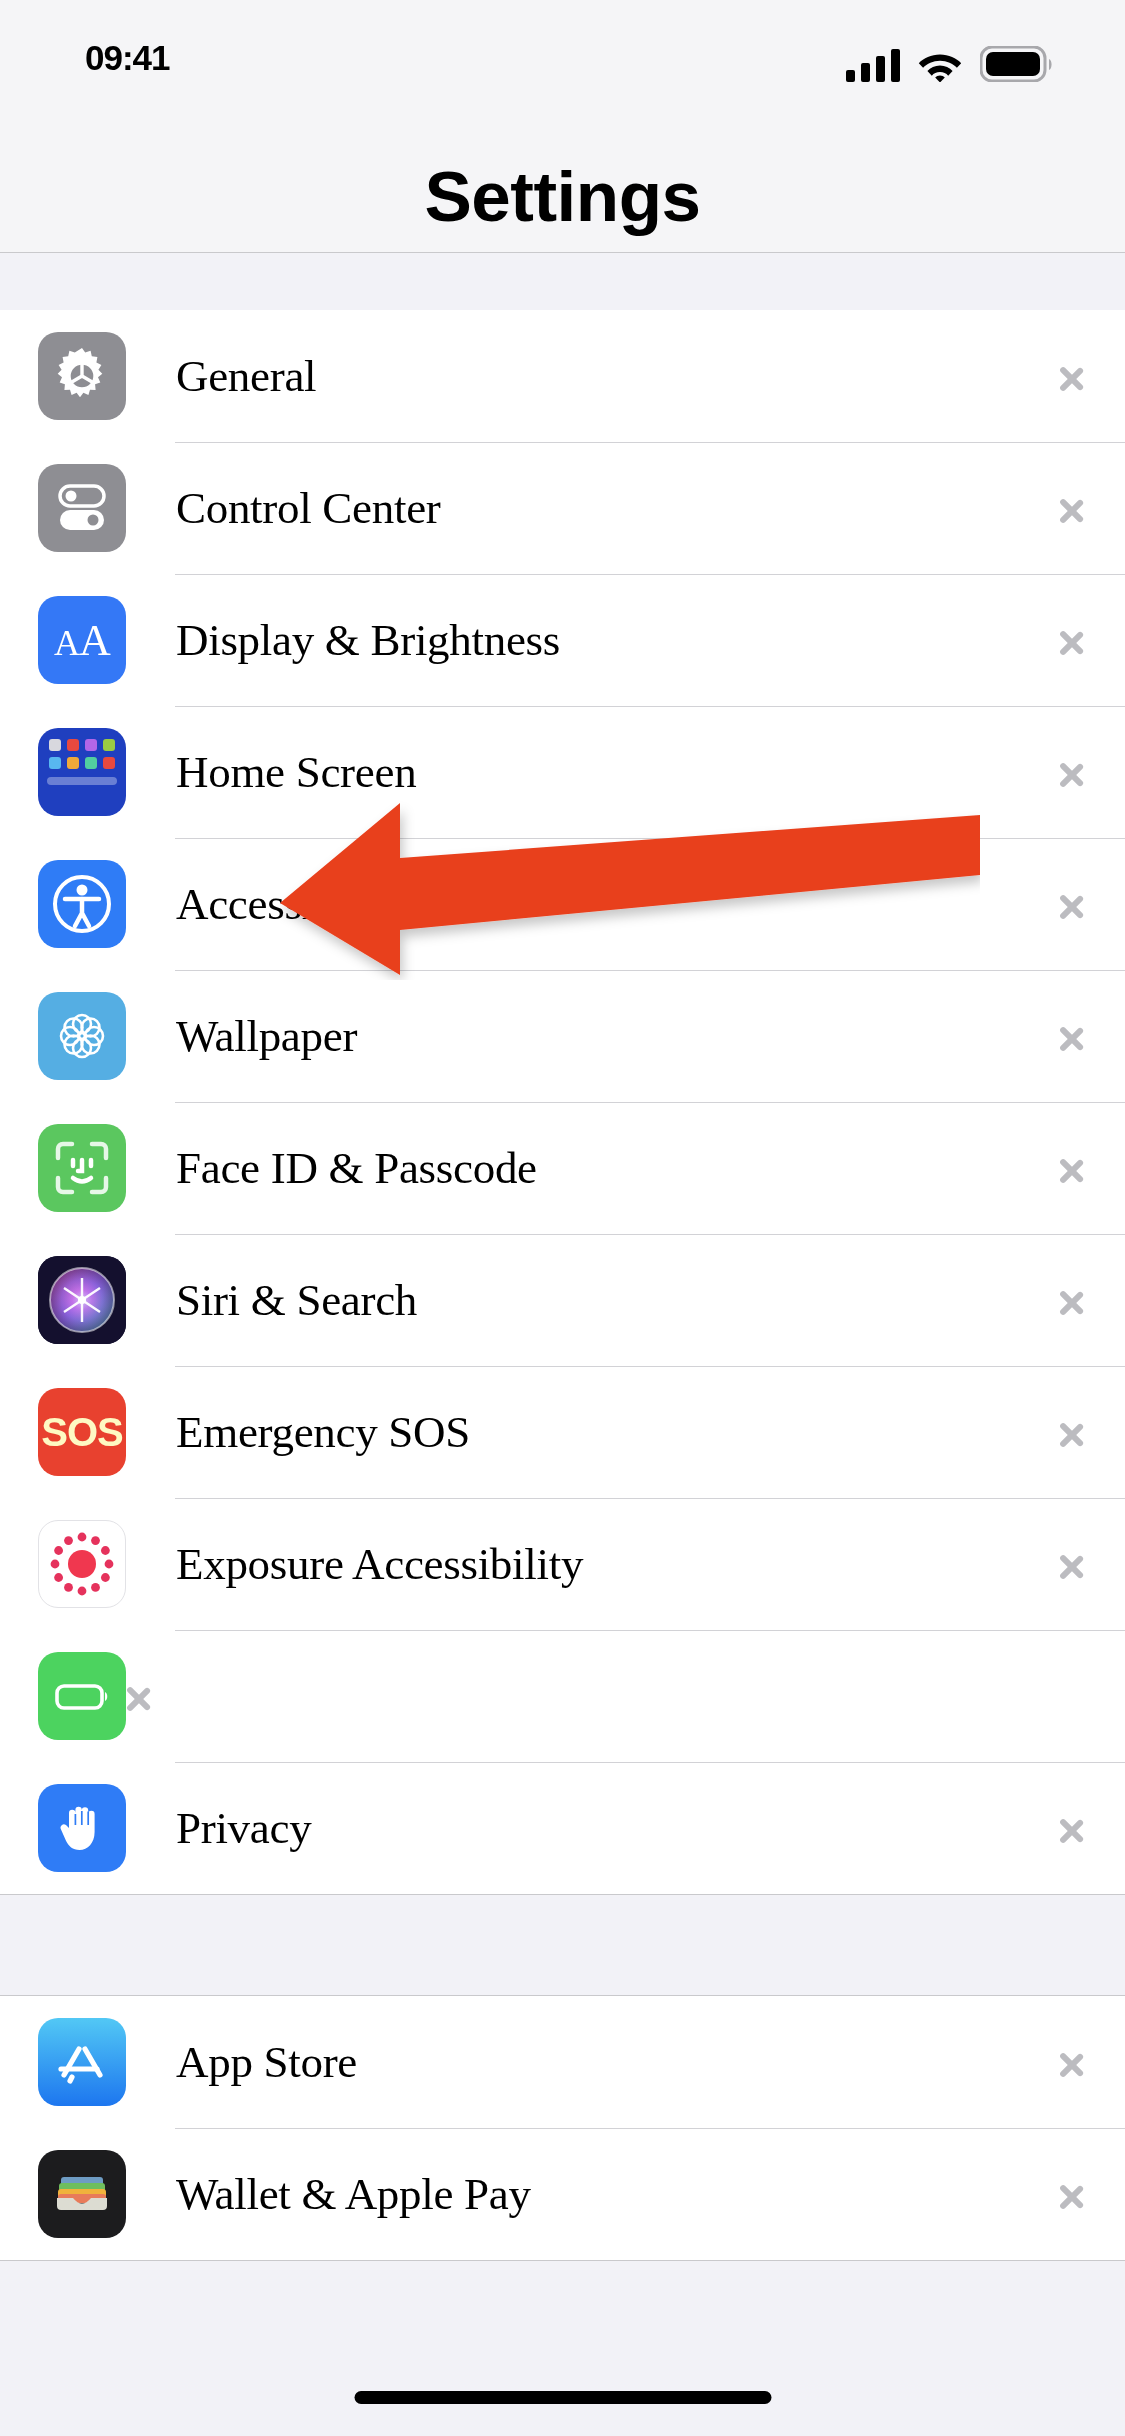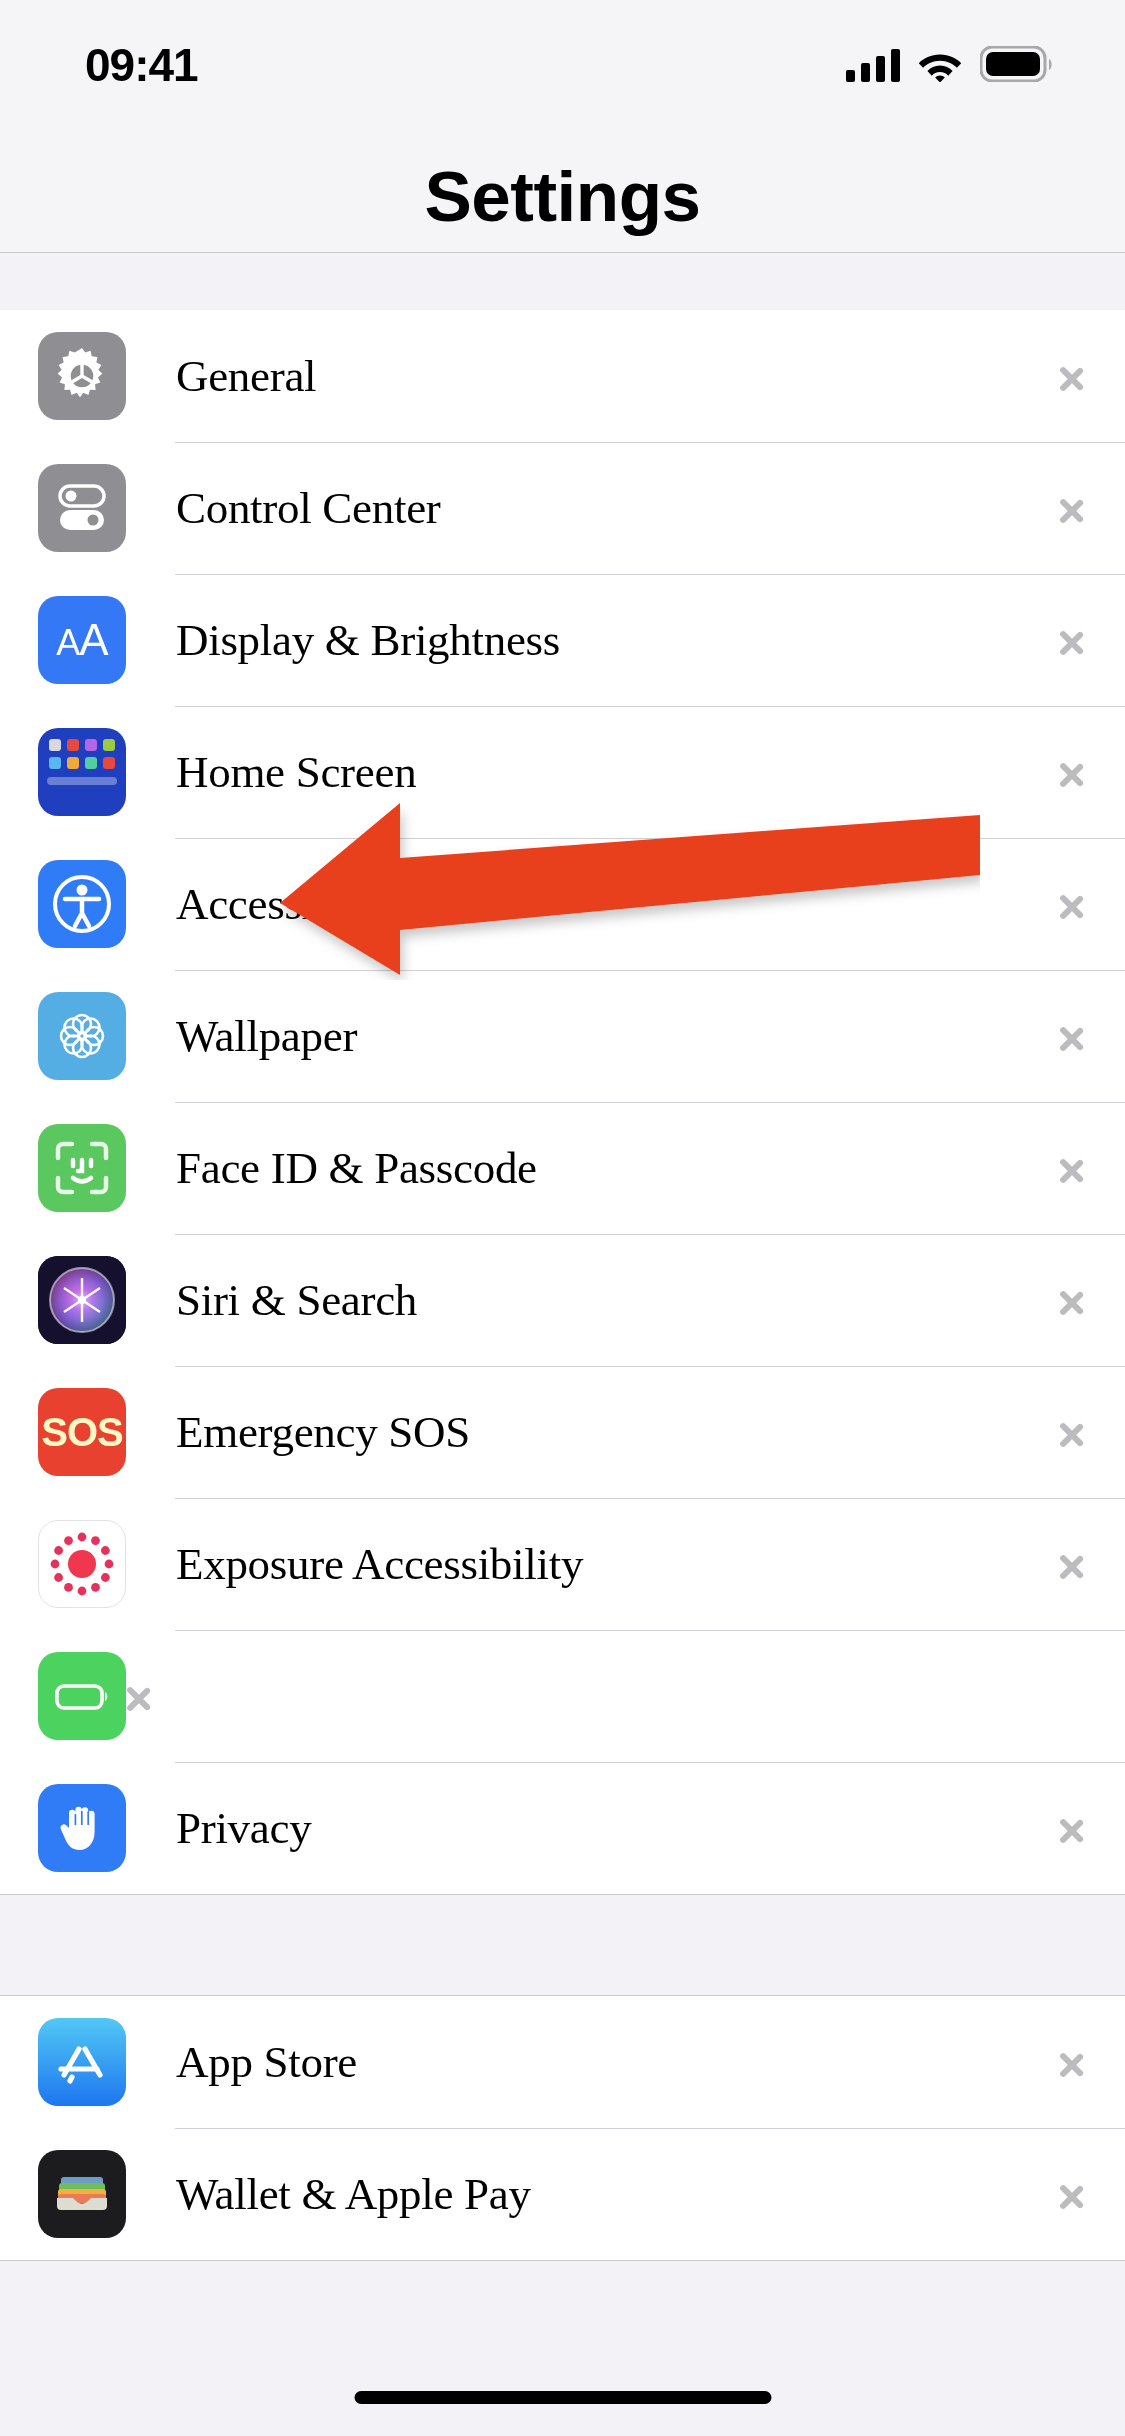--- a/index.html
+++ b/index.html
@@ -11,21 +11,21 @@
   }
   #screen { position:relative; width:1125px; height:2436px; background:#F2F2F7; }
 
   
   .statusbar {
     position:absolute; top:0; left:0; width:1125px; height:140px;
     background:#F5F5F7;
   }
   .sb-time {
     position:absolute; left:85px; top:38px;
-    font-size:46px; font-weight:bold; color:#000;
+    font-size:35px; font-weight:bold; color:#000;
     letter-spacing:-1px;
   }
   .sb-right { position:absolute; right:70px; top:46px; display:flex; align-items:flex-end; gap:18px; }
   .bars { display:flex; align-items:flex-end; gap:6px; height:34px; }
   .bars i { display:block; width:9px; background:#000; border-radius:2px; }
   .bars i:nth-child(1){ height:12px; }
   .bars i:nth-child(2){ height:19px; }
   .bars i:nth-child(3){ height:26px; }
   .bars i:nth-child(4){ height:33px; }
   .wifi { width:44px; height:34px; position:relative; }
@@ -83,21 +83,21 @@
   .ic-siri      { background:#101030; }
   .ic-faceid    { background:#5BC75F; }
   .ic-sos       { background:#E8412F; }
   .ic-exposure  { background:#FFFFFF; border:1px solid #E2E2E6; }
   .ic-battery   { background:#4CD35F; }
   .ic-privacy   { background:#2F7CF6; }
   .ic-appstore  { background:linear-gradient(180deg,#52C8F5 0%,#1D76EF 100%); }
   .ic-wallet    { background:#1C1C1E; }
 
   .ic-sos span { color:#fef9c3; font-weight:bold; font-size:40px; letter-spacing:-1px; }
-  .ic-display span { color:#fff; font-weight:500; font-size:36px; letter-spacing:-1px; }
+  .ic-display span { color:#fff; font-weight:500; font-size:36px; letter-spacing:-1px;font-family:Liberation Serif, serif; }
   .ic-display span b { font-size:44px; font-weight:500; }
 
   .hgrid { width:100%; height:100%; padding:11px 9px 8px; display:flex; flex-direction:column; gap:6px; }
   .hrow { display:flex; gap:6px; justify-content:center; }
   .hrow s { display:block; width:12px; height:12px; border-radius:3px; text-decoration:none; }
   .hdock { margin-top:2px; background:#ffffff55; border-radius:9px; padding:4px 5px; display:flex; gap:6px; justify-content:center; }
 
   
   .arrow { position:absolute; left:280px; top:770px; width:700px; height:210px; pointer-events:none; }
 

